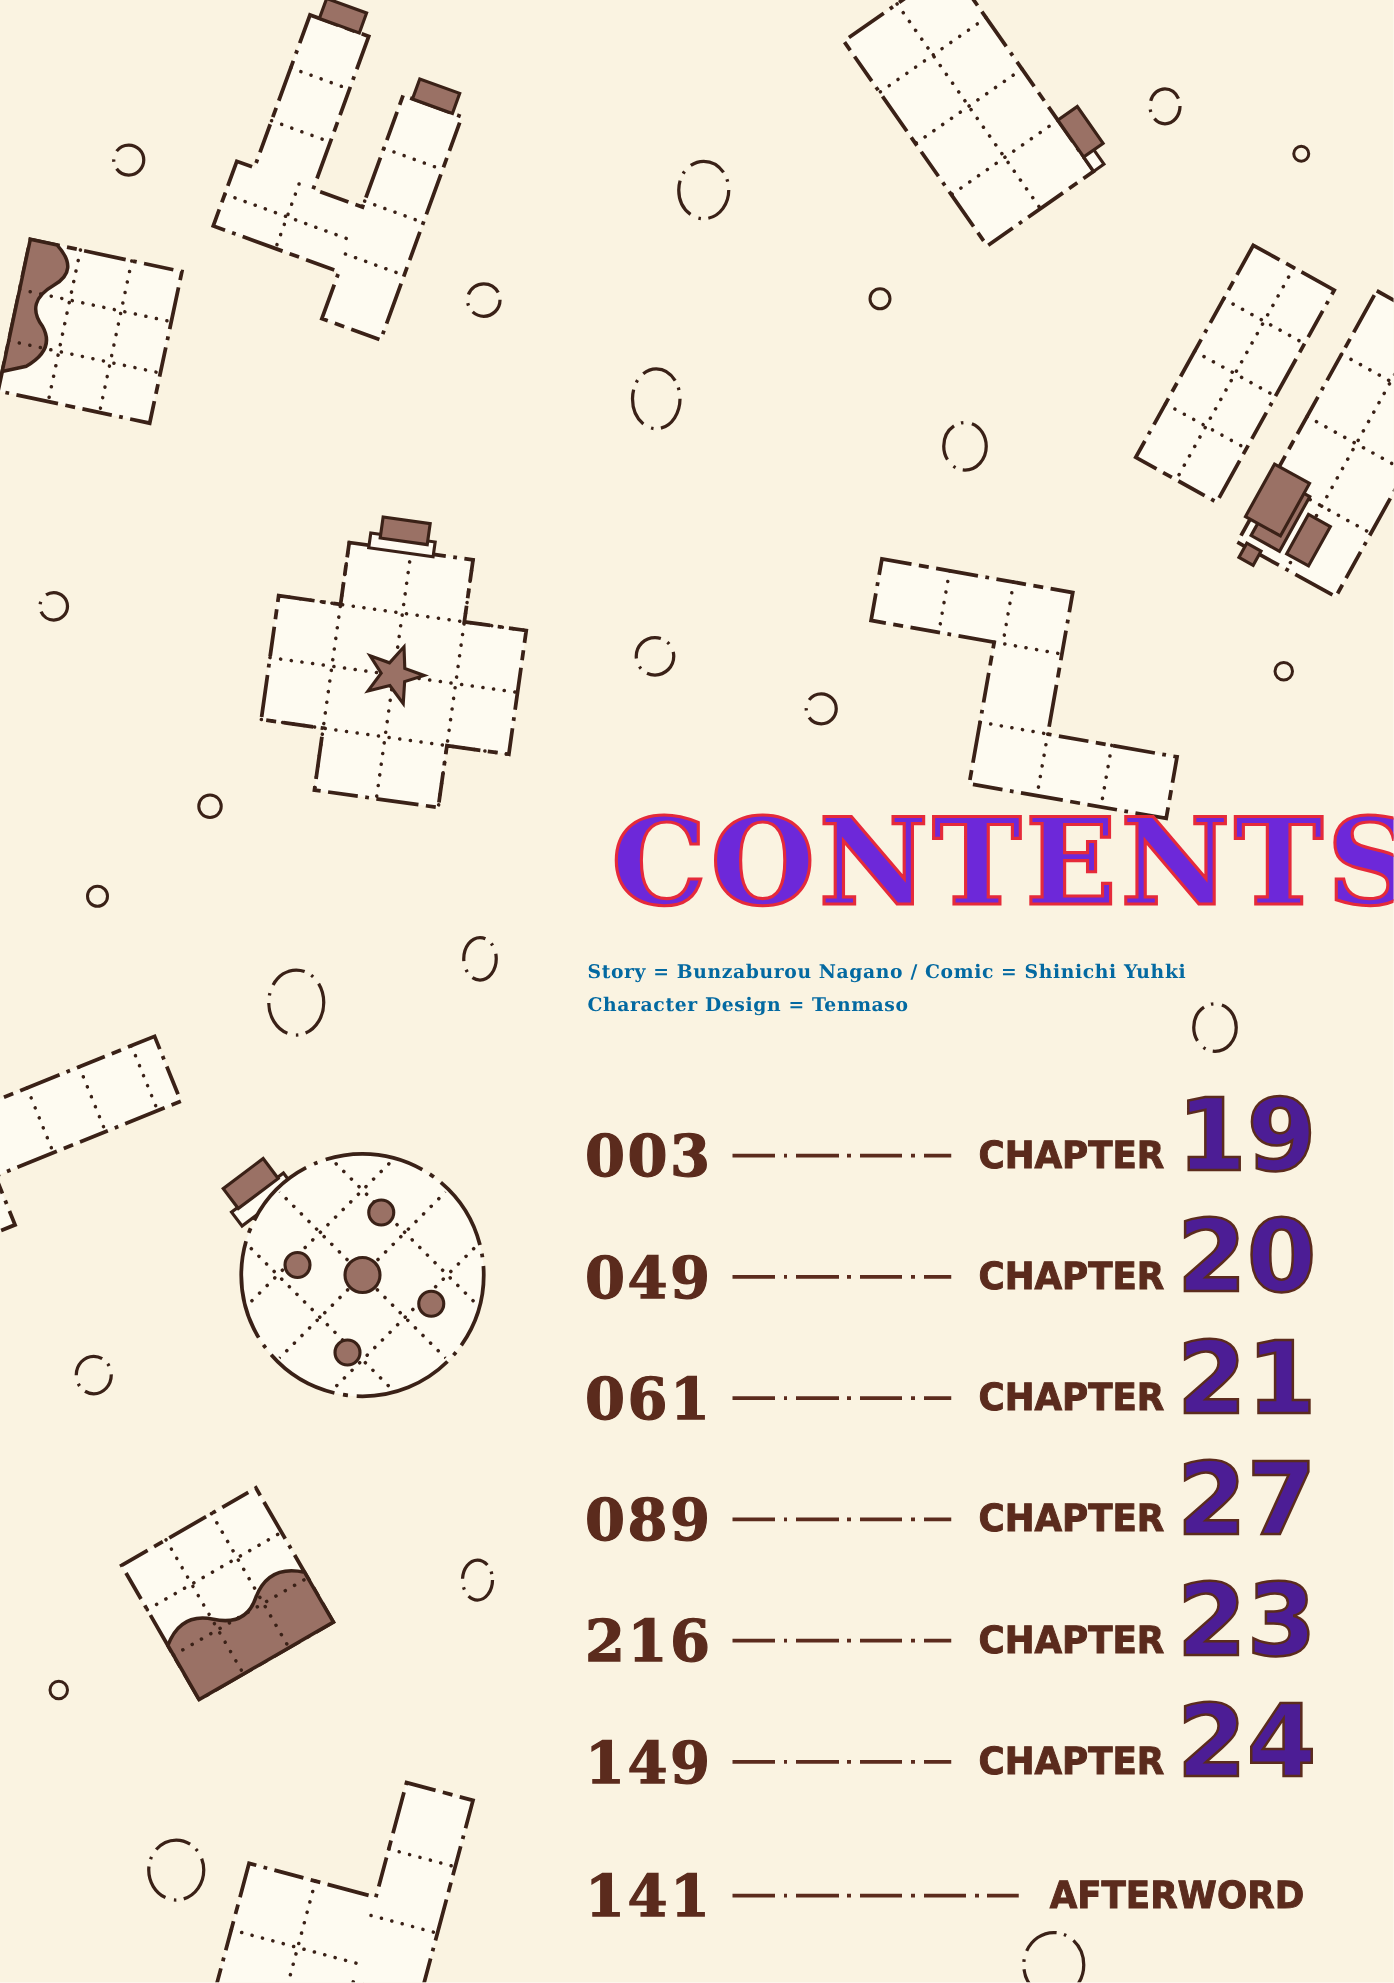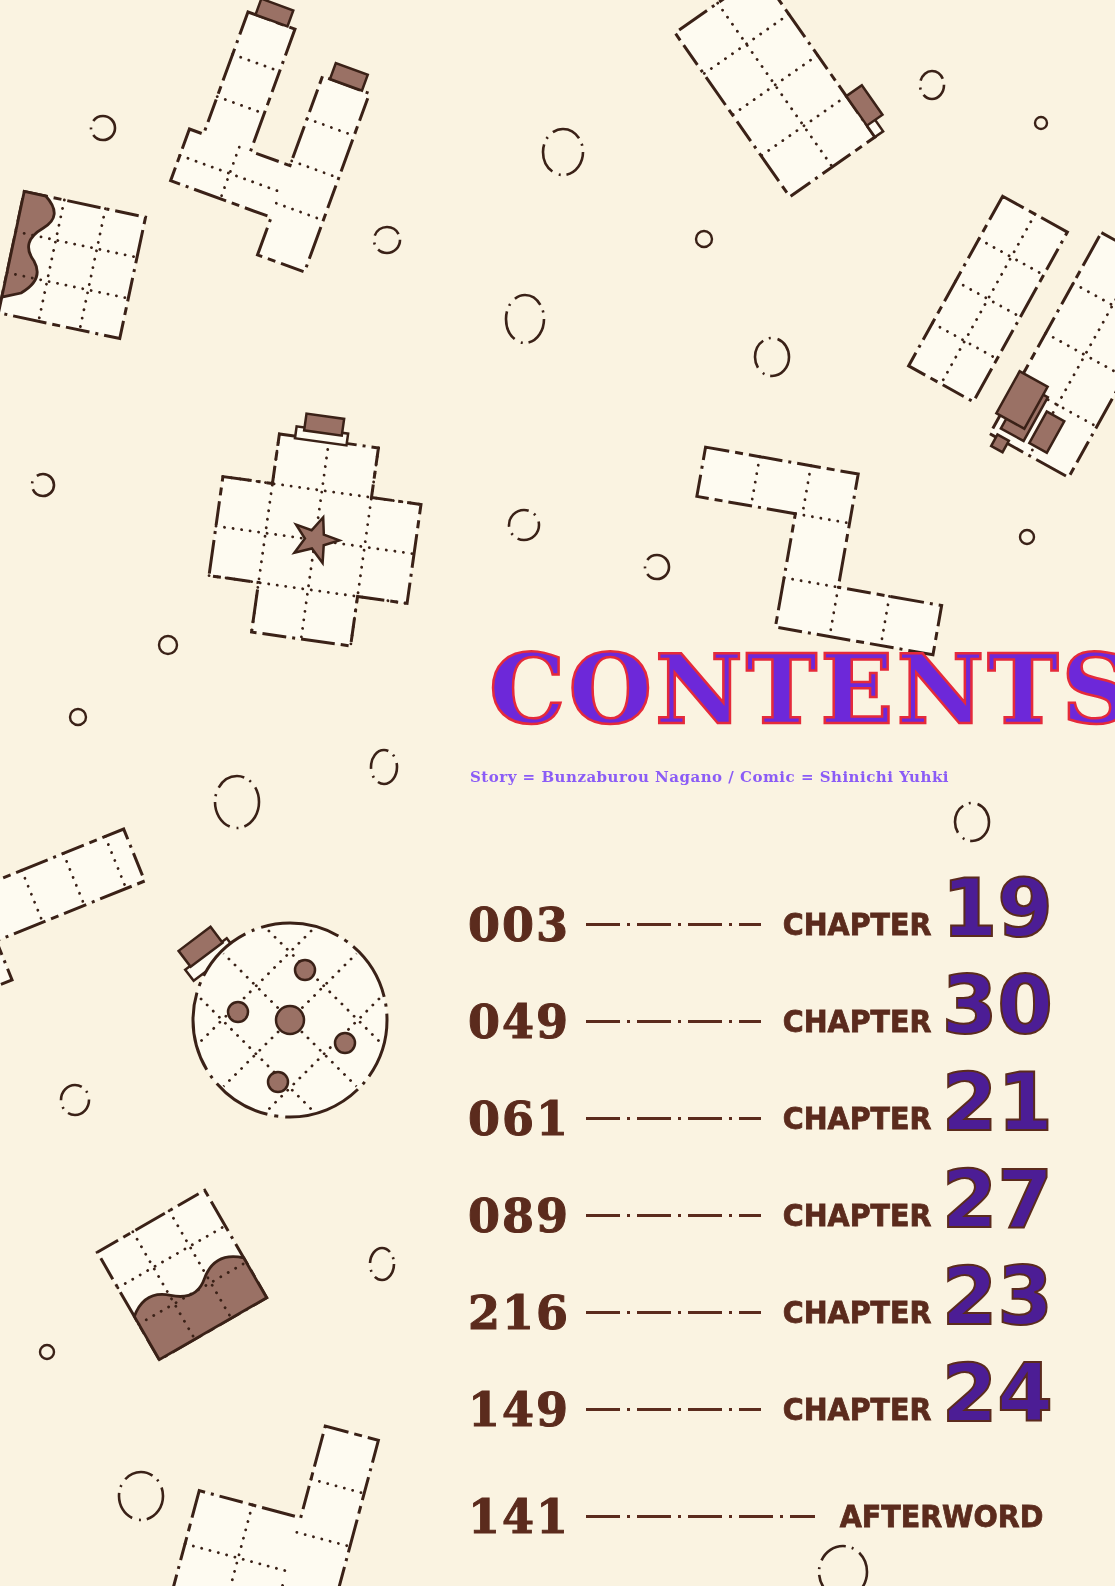--- a/index.html
+++ b/index.html
@@ -14,21 +14,21 @@
   .step{fill:#FEFBF1;stroke:#3A2117;stroke-width:2.5;}
   .blob{fill:#9A7165;stroke:#3A2117;stroke-width:2.8;}
   .bdot{fill:#9A7165;stroke:#3A2117;stroke-width:2.5;}
   .hc{fill:none;stroke:#3A2117;stroke-width:2.6;stroke-dasharray:30 6 2 7;}
   .sc{fill:none;stroke:#3A2117;stroke-width:2.4;}
 
   
   .title{position:absolute;left:466px;top:642px;color:#6d28d9;
          font-family:"DejaVu Serif",serif;font-weight:700;font-size:96px;
          line-height:1;letter-spacing:3px;margin-left:23px;-webkit-text-stroke:2.5px #E52A3A;}
-  .credits{position:absolute;left:470px;top:764px;color:#8b5cf6;
+  .credits{position:absolute;left:470px;top:764px;color:#0369a1;
            font-family:"DejaVu Serif",serif;font-weight:700;font-size:15px;
            letter-spacing:.5px;line-height:27px;}
 
   
   .toc{position:absolute;left:468px;top:876px;width:585px;}
   .toc-row{display:flex;align-items:center;height:97px;}
   .toc-row.last{margin-top:10px;}
   .pnum{font-family:"DejaVu Serif",serif;font-weight:700;font-size:46px;
         color:#5B2B1D;letter-spacing:2px;-webkit-text-stroke:1px #5B2B1D;
         min-width:88px;}
@@ -203,36 +203,37 @@
       <circle class="sc" cx="47" cy="1352" r="7"></circle>
       <ellipse class="hc" cx="141" cy="1496" rx="22" ry="24"></ellipse>
       <ellipse class="hc" cx="843" cy="1572" rx="24" ry="26"></ellipse>
     </g>
   </svg>
 
   <div class="title">CONTENTS</div>
 
   <div class="credits">
     <div>Story = Bunzaburou Nagano / Comic = Shinichi Yuhki</div>
+    <div>Character Design = Tenmaso</div>
   </div>
 
   <div class="toc">
 
     <div class="toc-row">
       <span class="pnum">003</span>
       <span class="dashline"></span>
       <span class="chlabel">CHAPTER</span>
       <span class="chnum">19</span>
     </div>
 
     <div class="toc-row">
       <span class="pnum">049</span>
       <span class="dashline"></span>
       <span class="chlabel">CHAPTER</span>
-      <span class="chnum">30</span>
+      <span class="chnum">20</span>
     </div>
 
     <div class="toc-row">
       <span class="pnum">061</span>
       <span class="dashline"></span>
       <span class="chlabel">CHAPTER</span>
       <span class="chnum">21</span>
     </div>
 
     <div class="toc-row">

